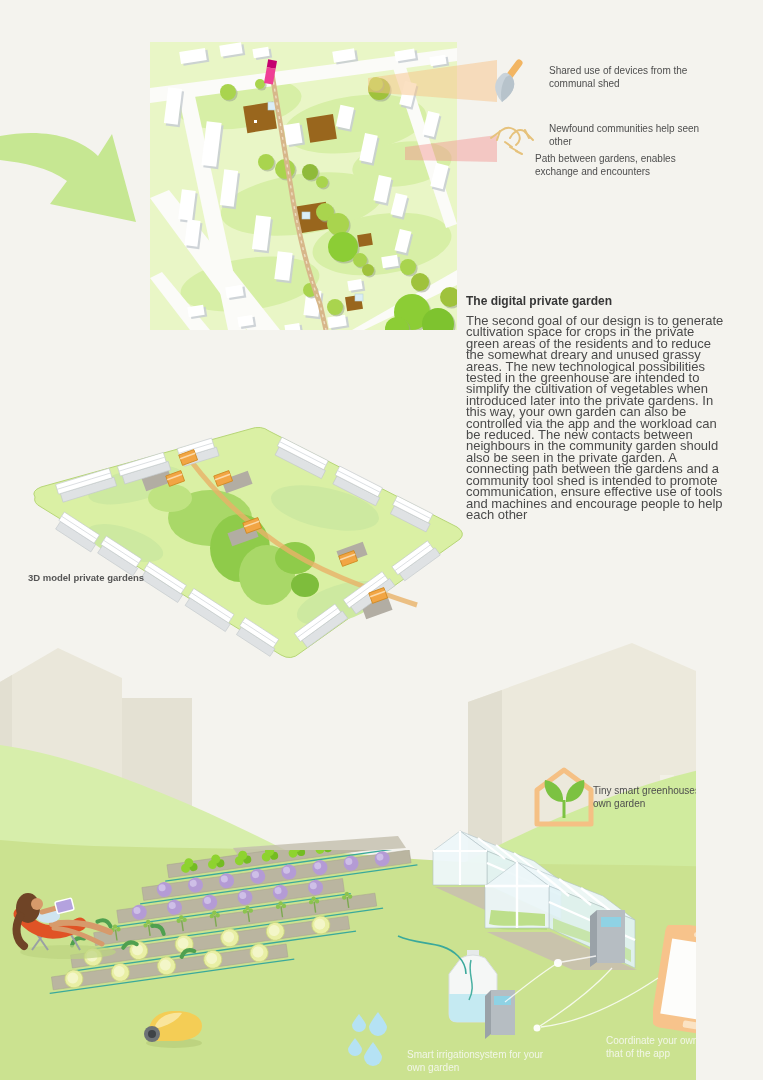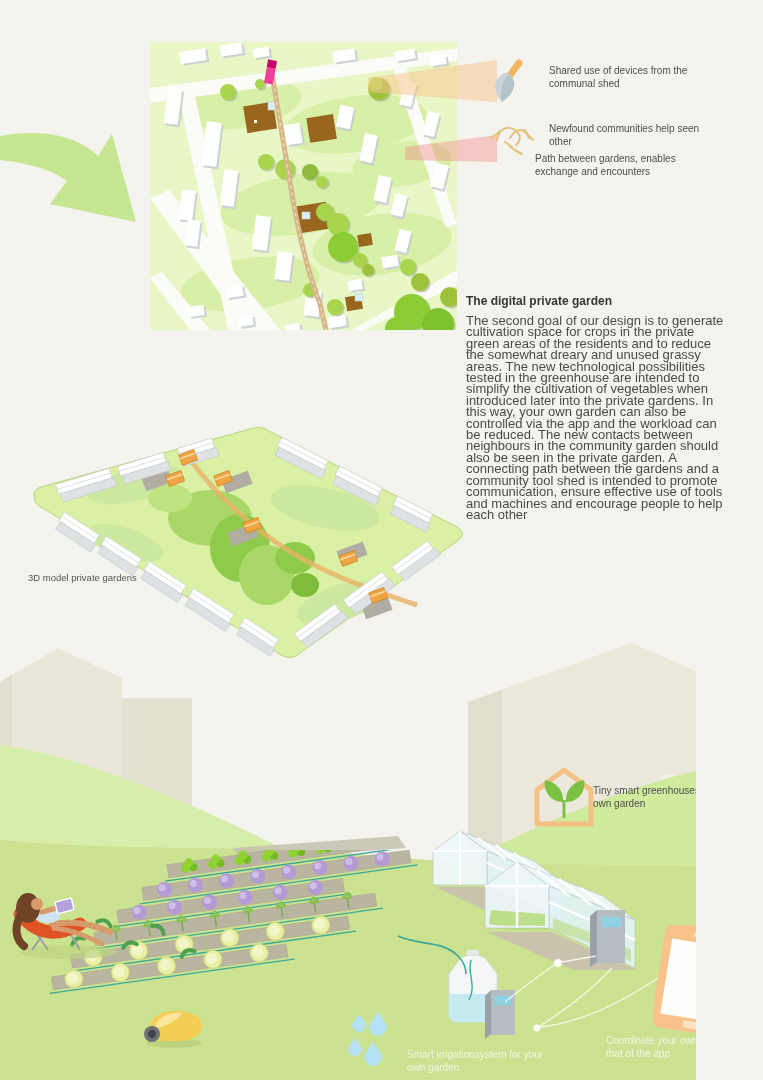--- a/index.html
+++ b/index.html
@@ -3,21 +3,21 @@
 <meta charset="utf-8">
 <style>
   html,body{margin:0;padding:0;background:#ddd;}
   .poster{position:relative;width:763px;height:1080px;background:#f4f3ee;
     font-family:"Liberation Sans",sans-serif;overflow:hidden;}
   .abs{position:absolute;}
   .cap{font-size:10px;line-height:13px;color:#4e4e4e;}
   .cap-white{font-size:10px;line-height:13px;color:#f2f6e8;}
   .title{font-size:12px;font-weight:bold;color:#363636;}
   .body-text{font-size:13px;line-height:11.4px;color:#4a4a4a;width:260px;}
-  .model-label{font-size:9.5px;color:#555;}
+  .model-label{font-size:9.5px;color:#555;font-weight:bold;}
   svg{display:block;}
 </style>
 </head>
 <body>
 
 <div class="poster">
 
   <svg class="abs" style="left:0;top:122px" width="150" height="125">
     <path d="M0,14 C42,6 78,14 98,34 L112,12 L136,100 L50,82 L67,59 C48,45 24,41 0,38 Z" fill="#c6e792"></path>
   </svg>

